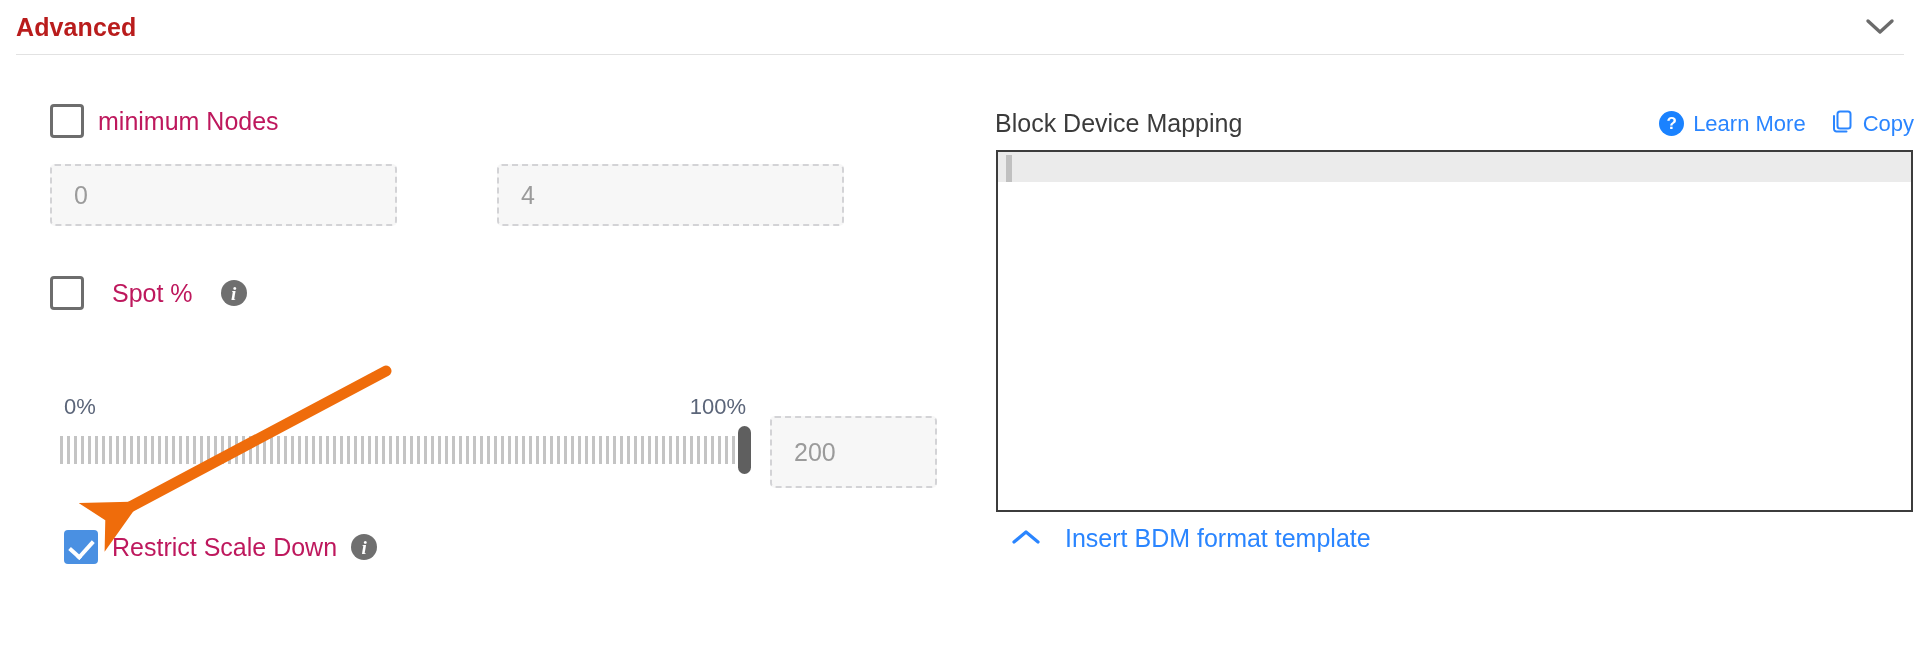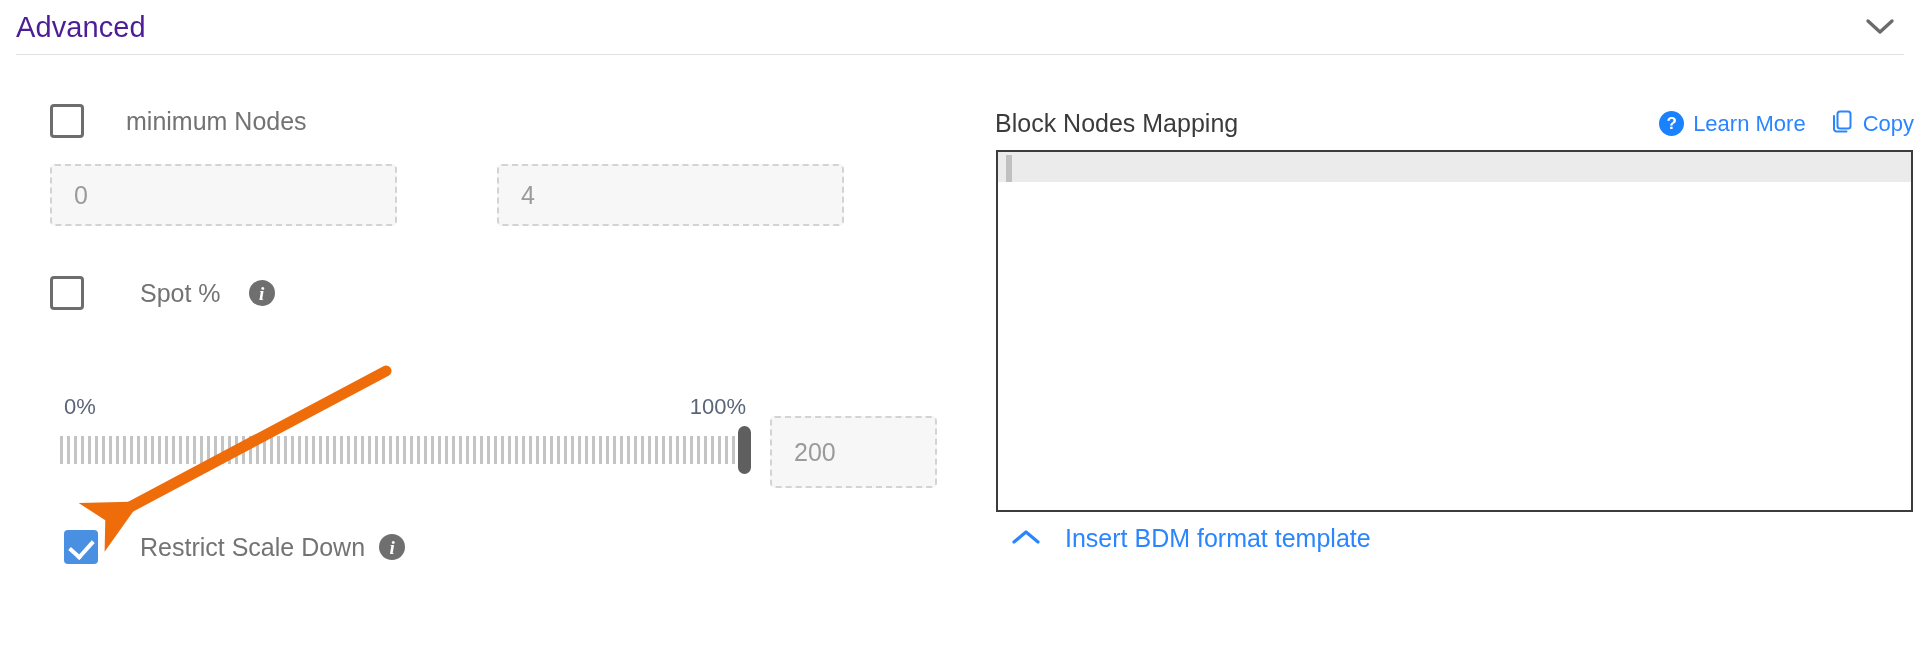--- a/index.html
+++ b/index.html
@@ -21,23 +21,23 @@
     left: 0; top: 0;
     width: 1920px;
     height: 54px;
     display: flex;
     align-items: center;
     justify-content: space-between;
     box-sizing: border-box;
     padding: 0 18px 0 16px;
   }
   .section-title {
-    font-size: 29px;
-    font-weight: 400;
-    color: #4c1d95;
+    font-size: 25px;
+    font-weight: 700;
+    color: #b91c1c;
     letter-spacing: 0.1px;
   }
   .chevron-btn {
     width: 44px; height: 44px;
     display: flex; align-items: center; justify-content: center;
     cursor: pointer;
   }
   .header-rule {
     position: absolute;
     left: 16px; top: 54px;
@@ -77,23 +77,22 @@
     content: "";
     position: absolute;
     left: 10px; top: 5px;
     width: 11px; height: 19px;
     border: solid #ffffff;
     border-width: 0 4px 4px 0;
     transform: rotate(42deg);
   }
   .chk-label {
     font-size: 25px;
-    color: #737373;
+    color: #be185d;
     white-space: nowrap;
-    margin-left: 28px;
   }
 
   .info-icon {
     width: 26px; height: 26px;
     border-radius: 50%;
     background: #6f6f6f;
     color: #ffffff;
     font-family: "Liberation Serif", serif;
     font-size: 19px;
     font-weight: bold;
@@ -396,21 +395,21 @@
   <div class="chk-row" style="left:64px; top:476px;">
     <span class="chk-box checked"></span>
     <span class="chk-label">Restrict Scale Down</span>
     <span class="info-icon">i</span>
   </div>
 </div>
 
 <div class="right-col">
 
   <div class="bdm-head">
-    <span class="bdm-title">Block Nodes Mapping</span>
+    <span class="bdm-title">Block Device Mapping</span>
     <span class="head-actions">
       <span class="act">
         <span class="q-icon">?</span>
         <span class="act-text">Learn More</span>
       </span>
       <span class="act">
         <span>
           <svg width="22" height="24" viewBox="0 0 22 24" aria-hidden="true">
             <rect x="5.5" y="1.5" width="13" height="17" rx="2.5" fill="none" stroke="#2a85ff" stroke-width="2"></rect>
             <path d="M14.5 21.5 H4.5 a2.5 2.5 0 0 1 -2.5 -2.5 V6" fill="none" stroke="#2a85ff" stroke-width="2" stroke-linecap="round"></path>

